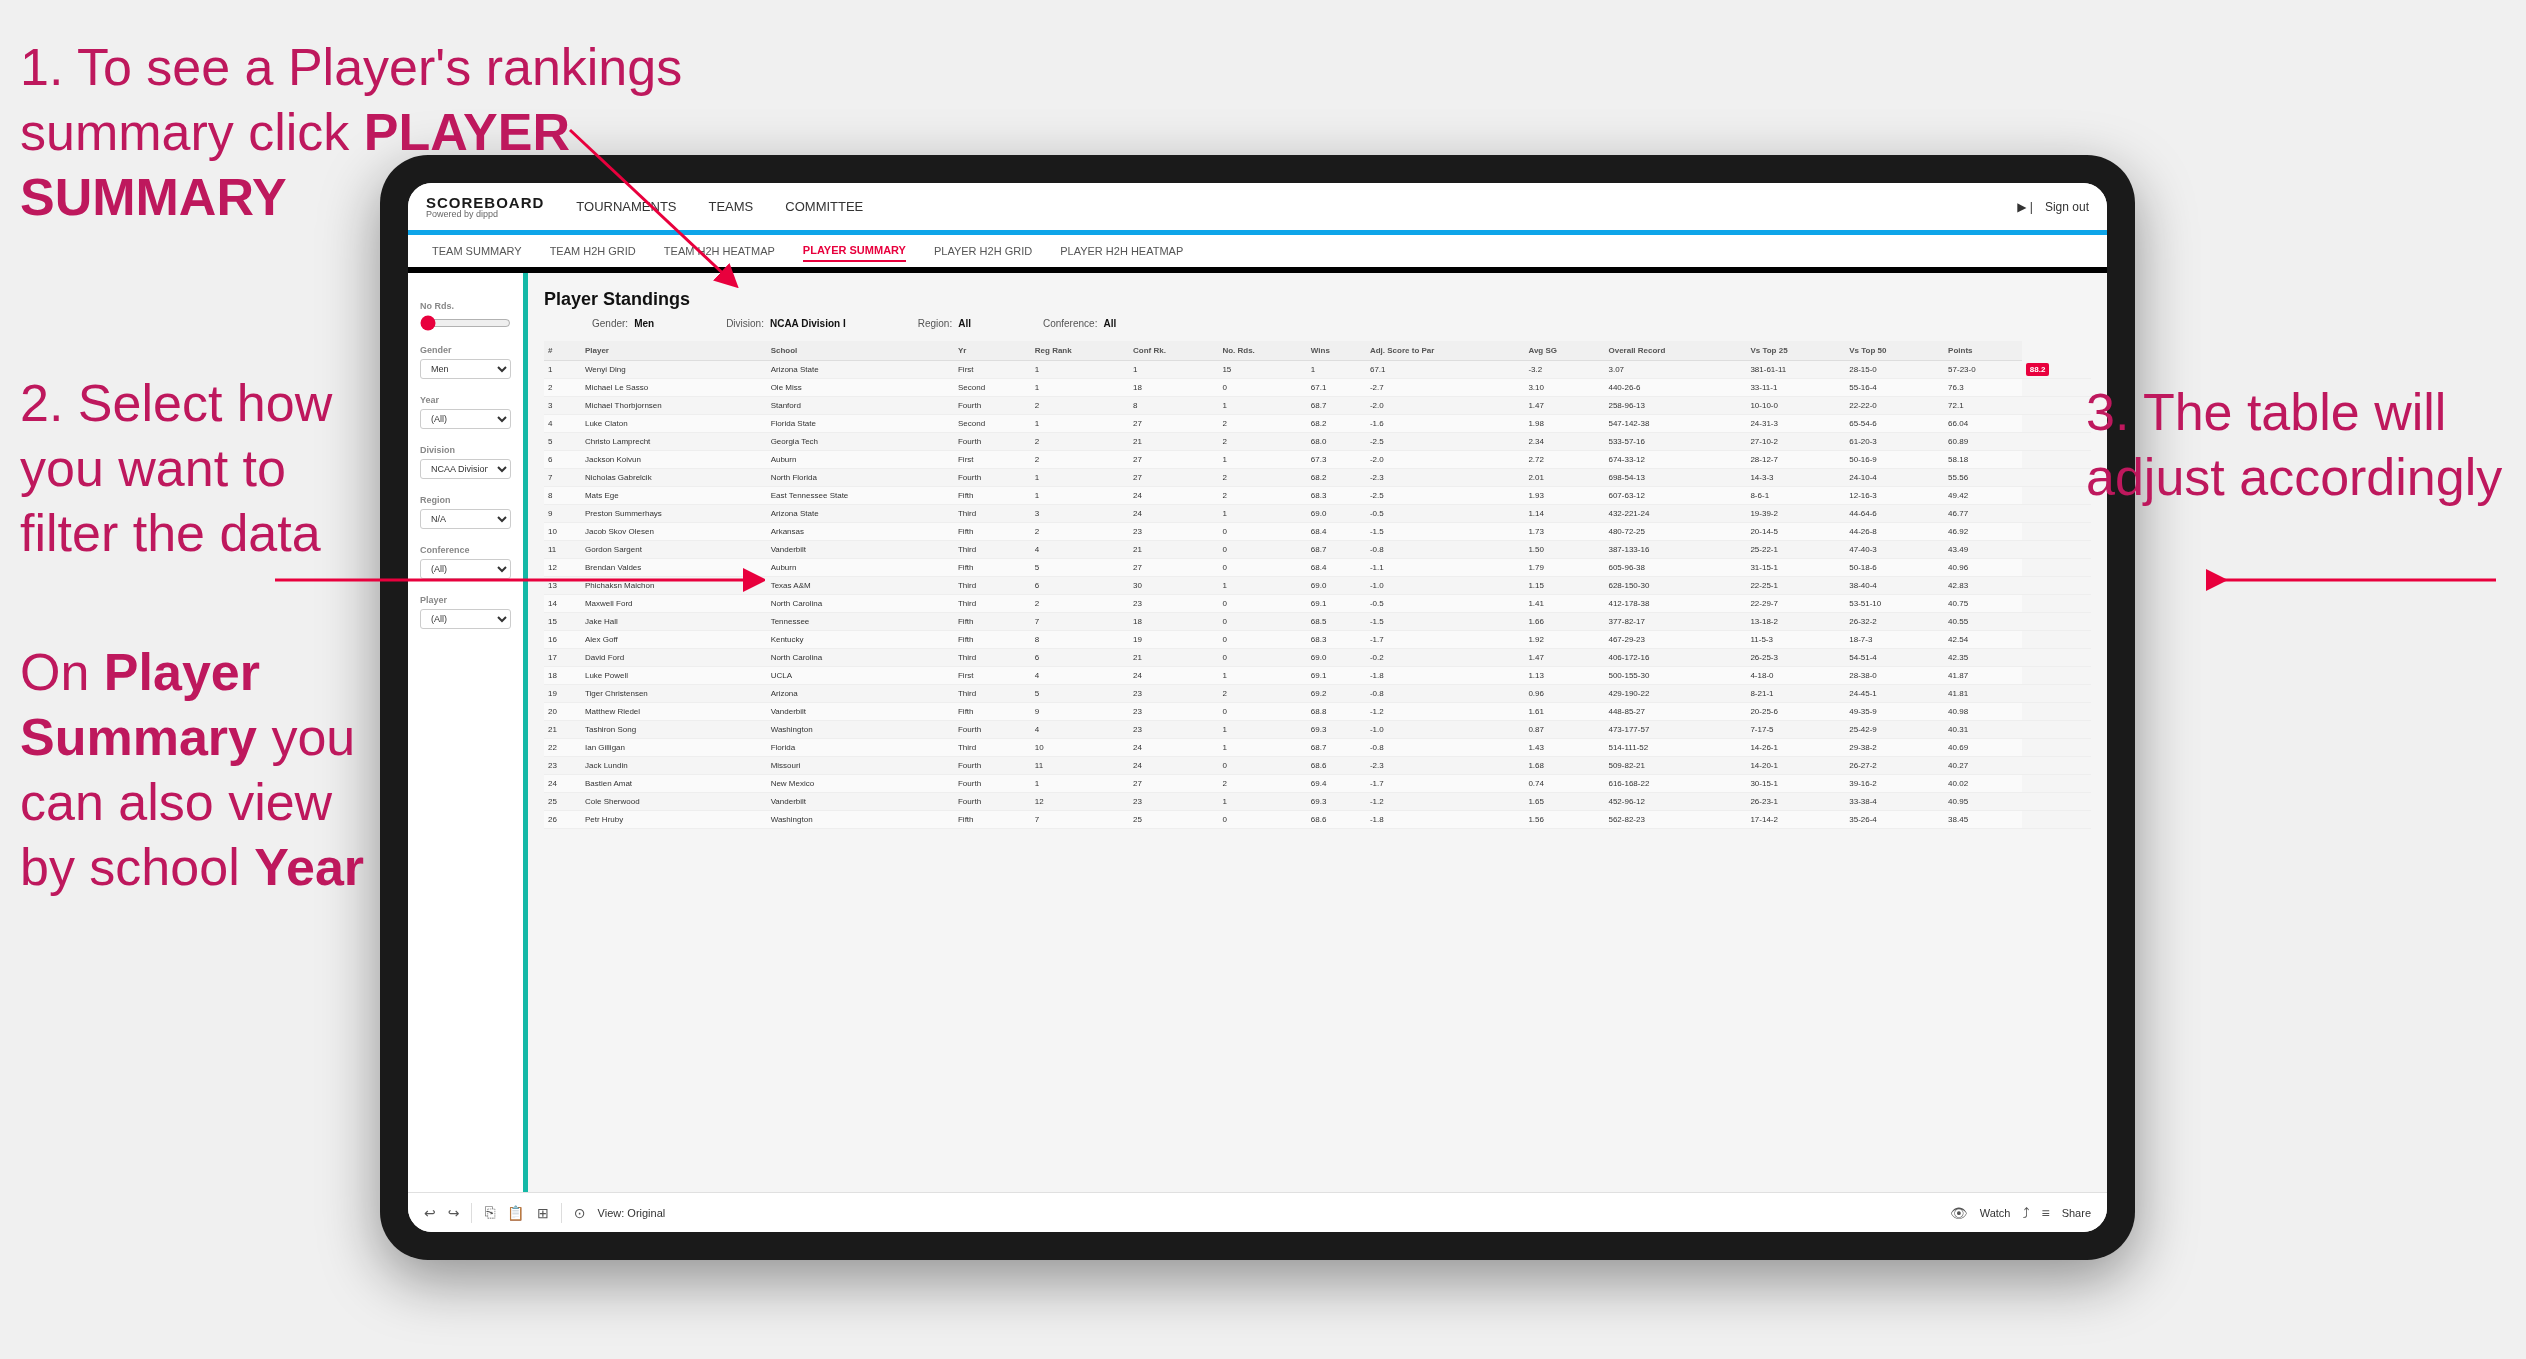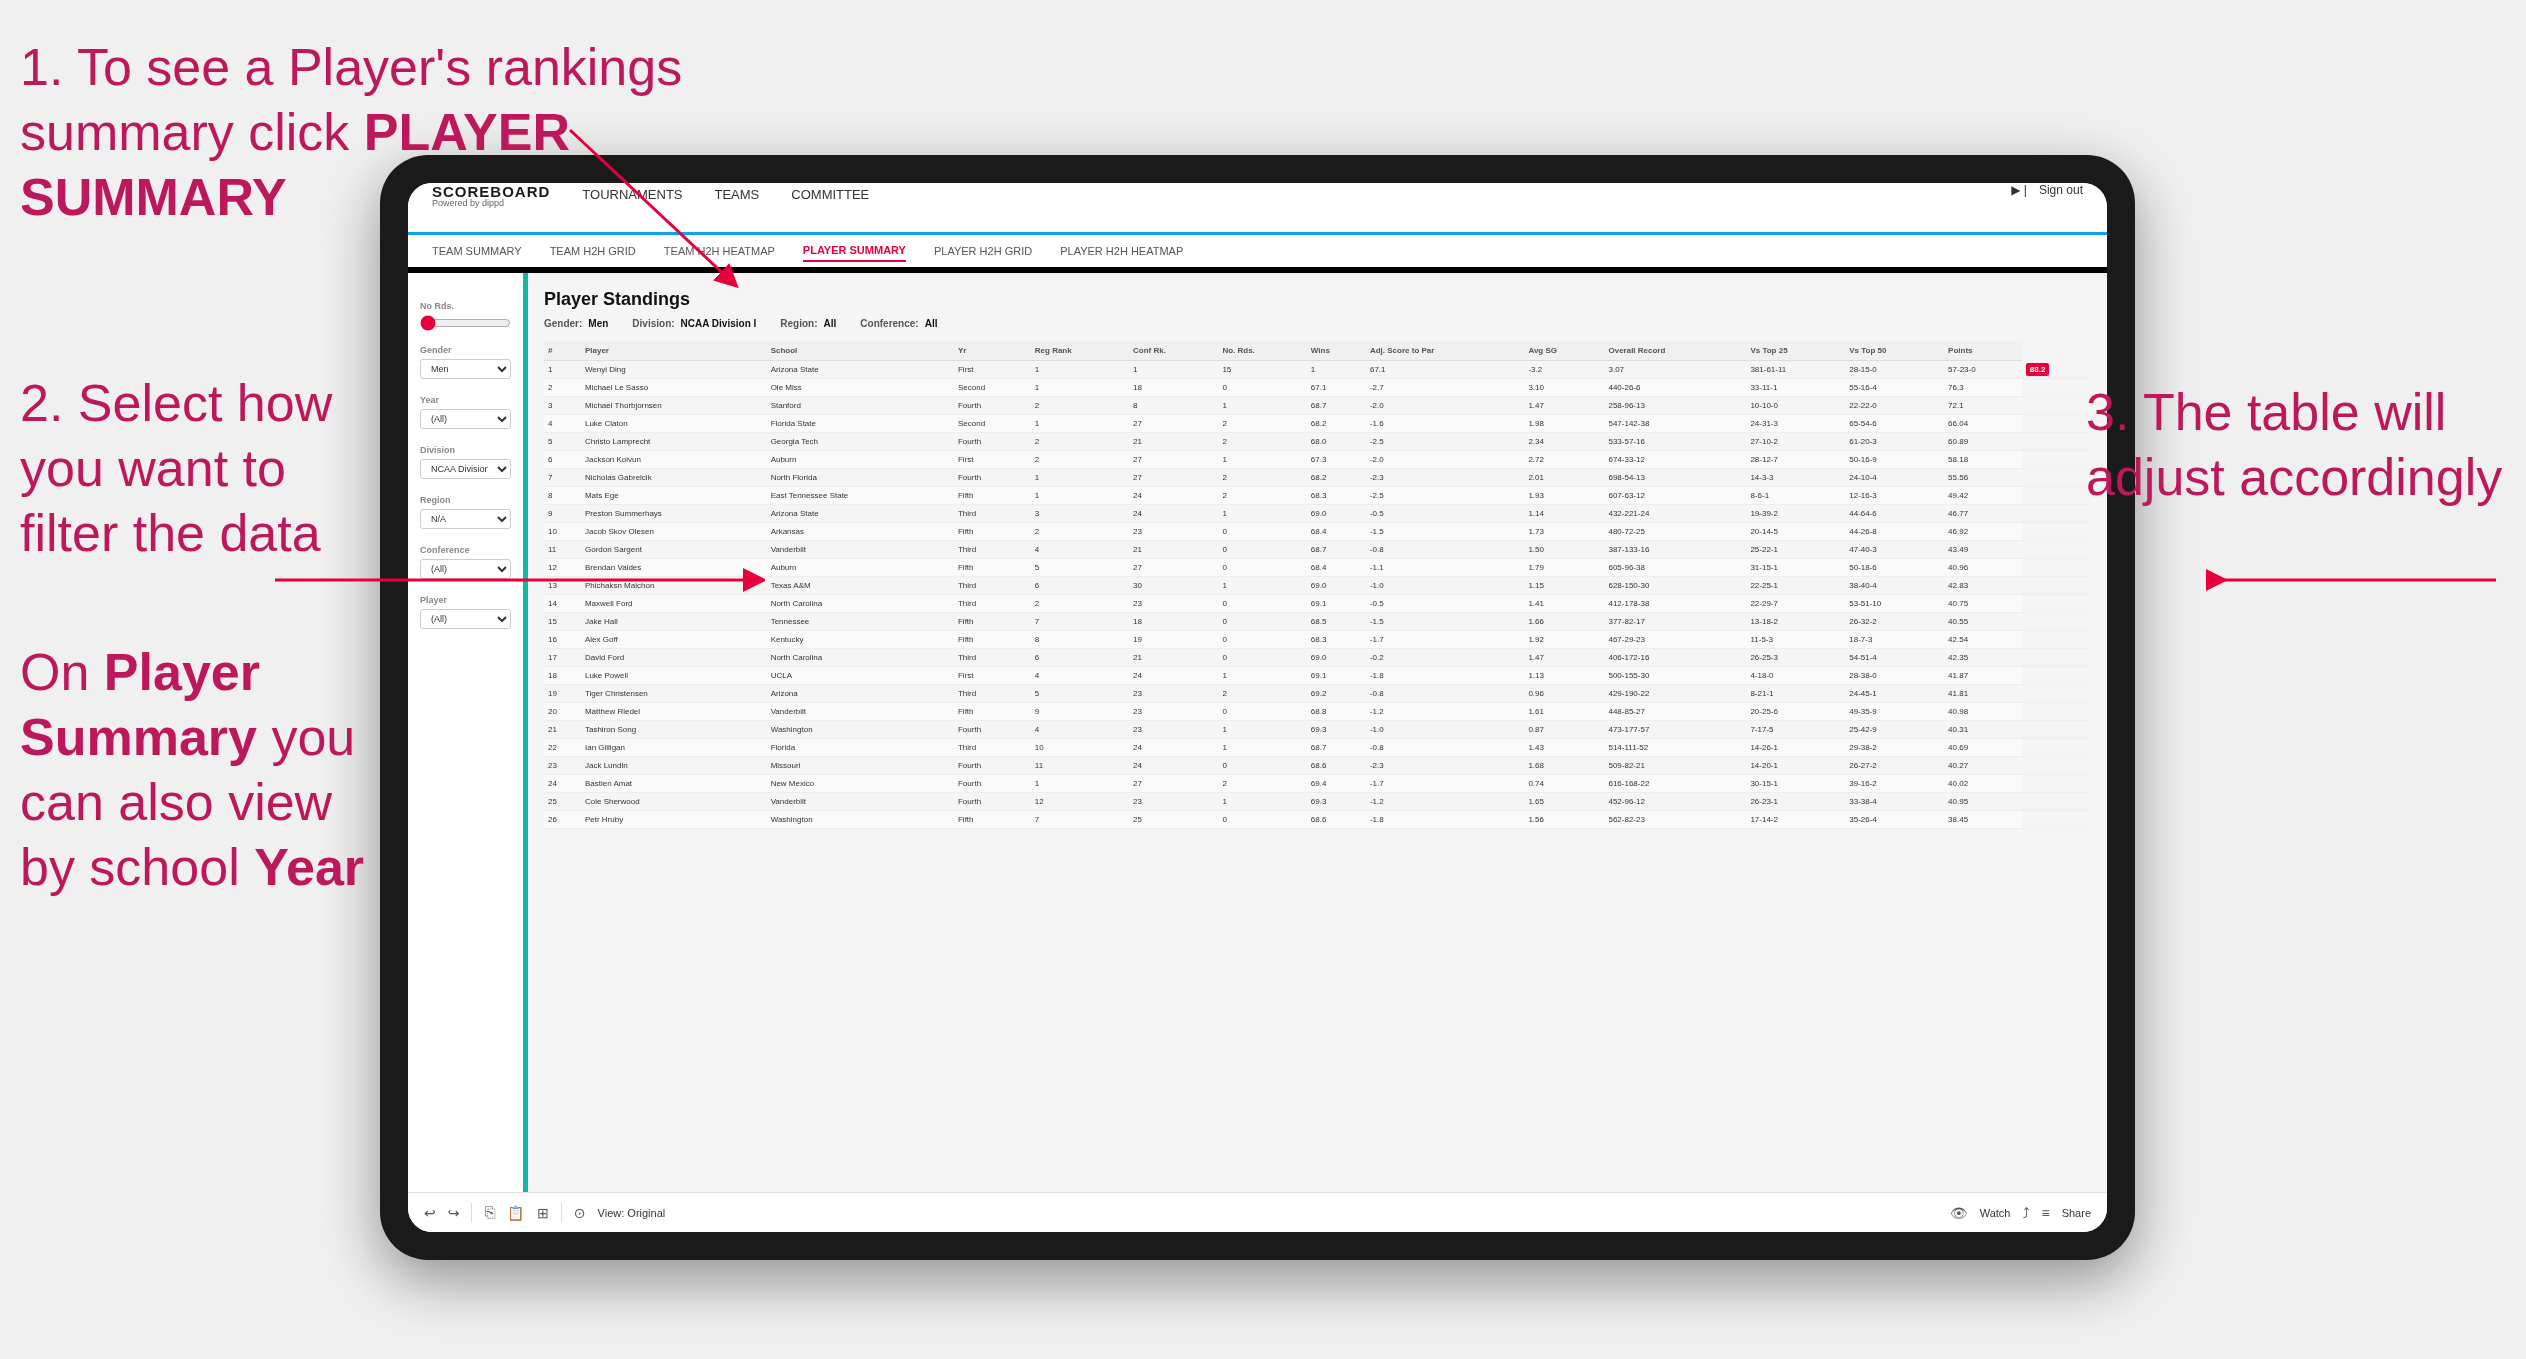--- a/index.html
+++ b/index.html
@@ -67,24 +67,24 @@
       background: #fff;
       border-radius: 24px;
       overflow: hidden;
       display: flex;
       flex-direction: column;
     }
 
     
     .navbar {
       display: flex;
-      align-items: flex-start;
-      padding: 0 24px;
+      align-items: center;
+      padding: 0 18px;
       height: 52px;
-      border-bottom: 3px solid #0ea5e9;
+      border-bottom: 5px solid #0ea5e9;
       background: #fff;
       flex-shrink: 0;
     }
 
     .logo-area {
       display: flex;
       align-items: center;
       margin-right: 32px;
     }
 
@@ -231,21 +231,22 @@
     }
 
     .filter-item {
       display: flex;
       align-items: center;
       gap: 6px;
     }
 
     .filter-label {
       color: #555;
-      font-weight: 700;
+      font-weight: 400;
+      margin-left: 48px;
     }
 
     .filter-value {
       color: #111;
       font-weight: 600;
     }
 
     
     .data-table {
       width: 100%;

